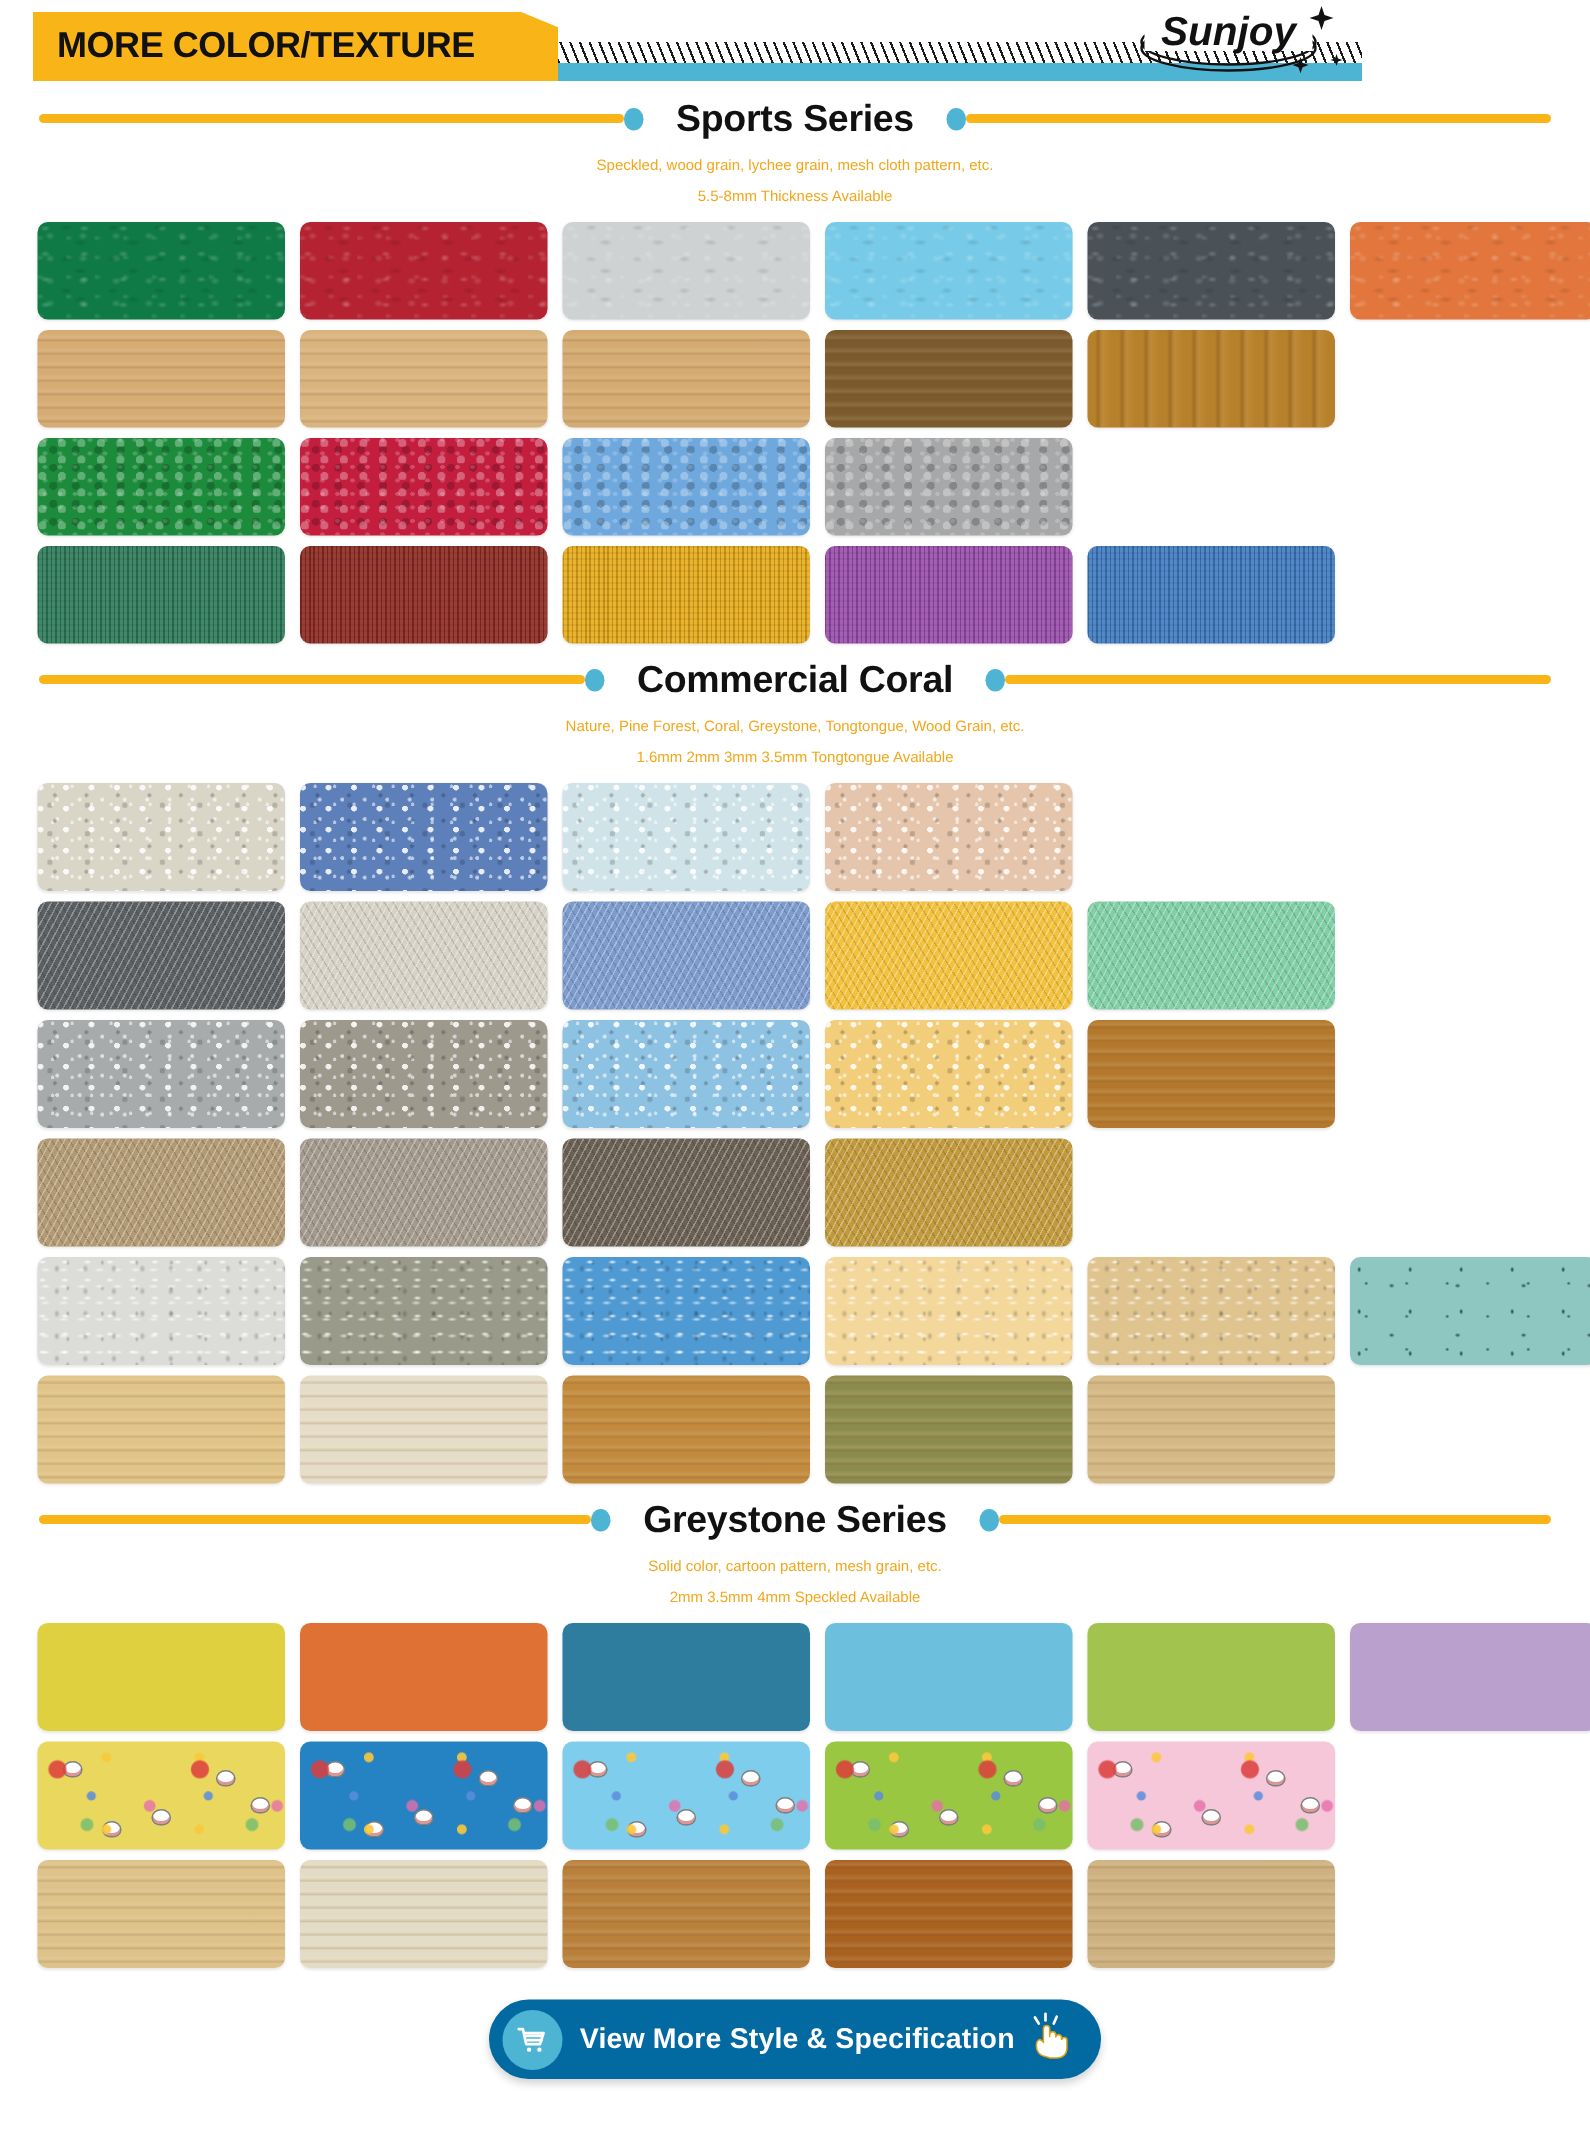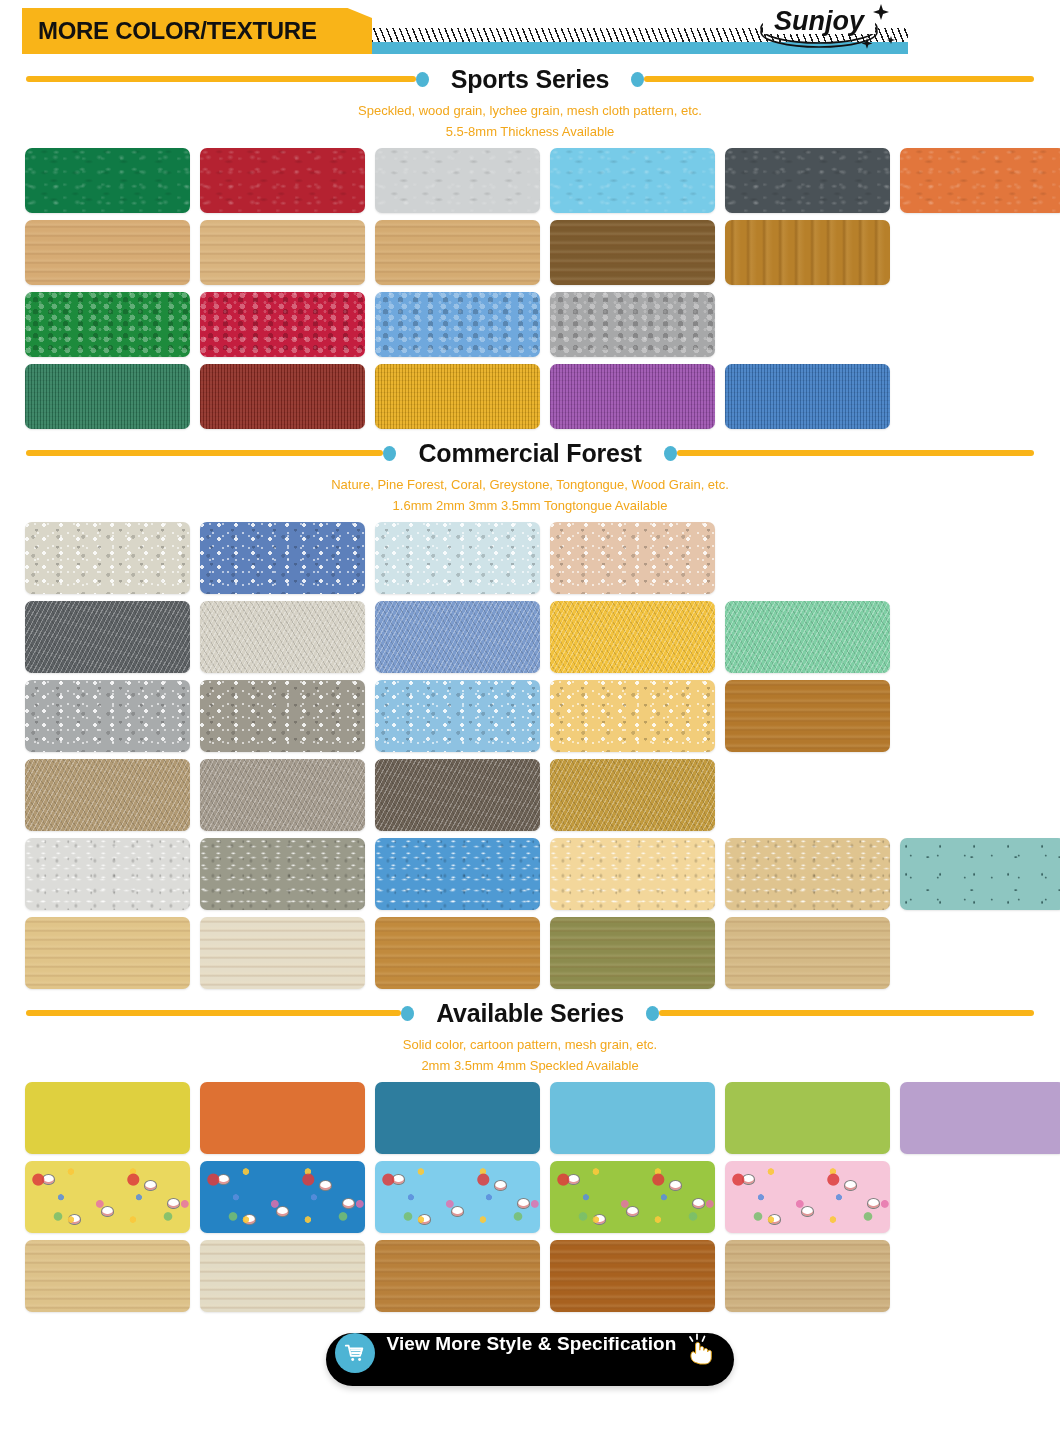--- a/index.html
+++ b/index.html
@@ -98,21 +98,21 @@
     color: #111111;
     padding: 0 22px;
     white-space: nowrap;
     letter-spacing: -0.2px;
   }
 
   
   .series-sub {
     text-align: center;
     color: #f2a71b;
-    font-size: 13px;
+    font-size: 10px;
     line-height: 21px;
     padding-top: 4px;
     padding-bottom: 6px;
   }
   .series-sub div { white-space: nowrap; }
 
   
   .swatch-rows { padding-left: 25px; }
   .swatch-row {
     display: flex;
@@ -242,25 +242,26 @@
   }
 
   
   .cta-wrap {
     width: 1060px;
     display: flex;
     justify-content: center;
     padding-top: 14px;
   }
   .cta-button {
-    background: #000000;
+    background: #0369a1;
     border-radius: 34px;
     height: 53px;
     padding: 0 18px 0 9px;
     display: inline-flex;
+    align-items: center;
     gap: 12px;
     box-shadow: 0 3px 6px rgba(0,0,0,0.18);
     cursor: pointer;
     border: none;
   }
   .cta-cart-circle {
     width: 40px; height: 40px;
     border-radius: 50%;
     background: #4db4d4;
     display: flex;
@@ -338,21 +339,21 @@
         <div class="swatch tx-mesh" style="background: rgb(46, 125, 91);"></div>
         <div class="swatch tx-mesh" style="background: rgb(142, 43, 34);"></div>
         <div class="swatch tx-mesh" style="background: rgb(232, 173, 27);"></div>
         <div class="swatch tx-mesh" style="background: rgb(155, 79, 174);"></div>
         <div class="swatch tx-mesh" style="background: rgb(63, 124, 195);"></div>
       </div>
     </div>
     <div class="series-divider">
       <span class="divider-rule left"></span>
       <span class="divider-dot"></span>
-      <span class="series-title">Commercial Forest</span>
+      <span class="series-title">Commercial Coral</span>
       <span class="divider-dot"></span>
       <span class="divider-rule right"></span>
     </div>
     <div class="series-sub">
       <div>Nature, Pine Forest, Coral, Greystone, Tongtongue, Wood Grain, etc.</div>
       <div>1.6mm 2mm 3mm 3.5mm Tongtongue Available</div>
     </div>
     <div class="swatch-rows">
       <div class="swatch-row">
         <div class="swatch tx-speck sw-tall" style="background: rgb(217, 214, 200);"></div>
@@ -392,21 +393,21 @@
         <div class="swatch tx-wood sw-tall" style="background: rgb(224, 196, 137);"></div>
         <div class="swatch tx-wood sw-tall" style="background: rgb(229, 221, 200);"></div>
         <div class="swatch tx-wood sw-tall" style="background: rgb(193, 138, 61);"></div>
         <div class="swatch tx-wood sw-tall" style="background: rgb(140, 139, 78);"></div>
         <div class="swatch tx-wood sw-tall" style="background: rgb(212, 185, 134);"></div>
       </div>
     </div>
     <div class="series-divider">
       <span class="divider-rule left"></span>
       <span class="divider-dot"></span>
-      <span class="series-title">Available Series</span>
+      <span class="series-title">Greystone Series</span>
       <span class="divider-dot"></span>
       <span class="divider-rule right"></span>
     </div>
     <div class="series-sub">
       <div>Solid color, cartoon pattern, mesh grain, etc.</div>
       <div>2mm 3.5mm 4mm Speckled Available</div>
     </div>
     <div class="swatch-rows">
       <div class="swatch-row">
         <div class="swatch tx-solid sw-kid" style="background: rgb(223, 208, 63);"></div>

